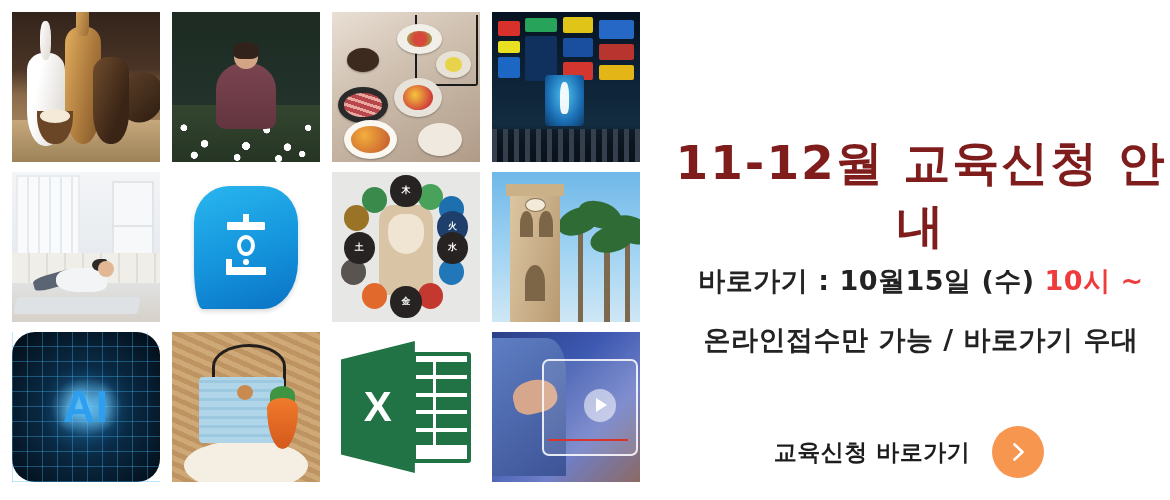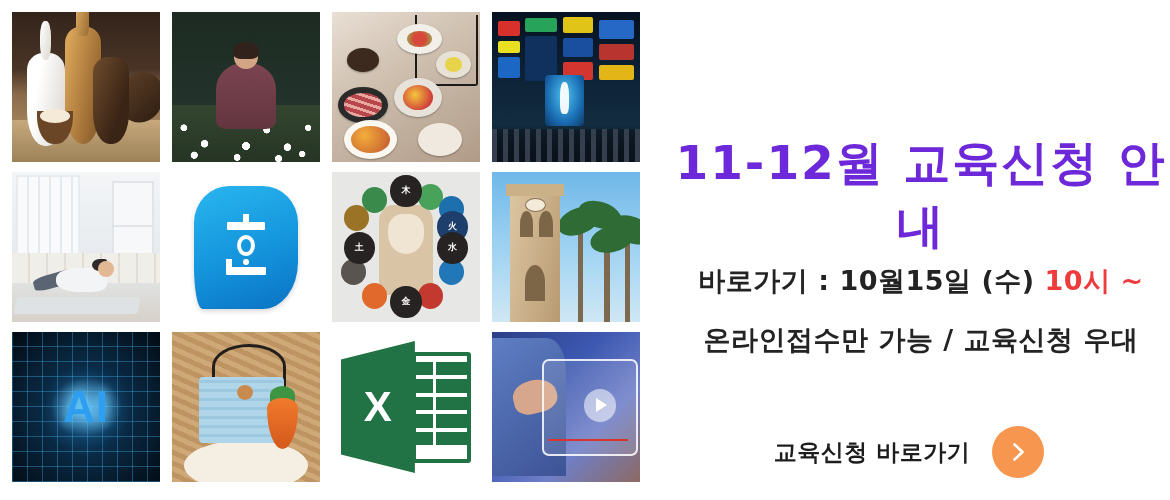--- a/index.html
+++ b/index.html
@@ -190,21 +190,21 @@
   .t-tower .tr1{left:58%;height:70%;}
   .t-tower .tr2{left:76%;height:58%;}
   .t-tower .tr3{left:90%;height:64%;}
   .t-tower .frond{position:absolute;width:30%;height:17%;background:#2f6b34;border-radius:50%;}
   .t-tower .f1{left:44%;top:24%;transform:rotate(-22deg);}
   .t-tower .f2{left:58%;top:20%;transform:rotate(18deg);}
   .t-tower .f3{left:66%;top:36%;transform:rotate(-15deg);}
   .t-tower .f4{left:80%;top:30%;transform:rotate(22deg);}
 
   
-  .t-ai .art{background:radial-gradient(ellipse at 50% 52%,#1d5f8e 0%,#0a2a44 42%,#020a12 100%);}
+  .t-ai .art{background:radial-gradient(ellipse at 50% 52%,#1d5f8e 0%,#0a2a44 42%,#020a12 100%);border-radius:23px;}
   .t-ai .grid{position:absolute;inset:0;
      background:
        repeating-linear-gradient(0deg,rgba(70,190,255,.34) 0 1px,transparent 1px 15px),
        repeating-linear-gradient(90deg,rgba(70,190,255,.34) 0 1px,transparent 1px 15px);}
   .t-ai .glow{position:absolute;left:26%;top:30%;width:48%;height:40%;
      background:radial-gradient(ellipse,rgba(140,220,255,.75),transparent 70%);}
   .t-ai .txt{position:absolute;inset:0;display:flex;align-items:center;justify-content:center;
      color:#2e9ff0;font-size:44px;font-weight:bold;letter-spacing:1px;
      font-family:"Liberation Sans",sans-serif;
      text-shadow:0 0 12px rgba(110,210,255,.95),0 0 26px rgba(60,160,255,.7);}
@@ -261,21 +261,21 @@
   
   .panel{position:absolute;left:672px;top:0;width:498px;height:500px;text-align:center;}
 
   .title1{
     position:absolute;left:0;top:64px;width:100%;
     font-size:40px;font-weight:bold;color:#28335a;letter-spacing:2px;
     font-family:"DejaVu Sans",sans-serif;
   }
   .title2{
     position:absolute;left:0;top:132px;width:100%;
-    font-size:47px;font-weight:bold;color:#6d28d9;letter-spacing:2px;
+    font-size:47px;font-weight:bold;color:#7f1d1d;letter-spacing:2px;
     font-family:"DejaVu Sans",sans-serif;
   }
 
   .sub1{
     position:absolute;left:0;top:263px;width:100%;
     font-size:27px;font-weight:bold;color:#232323;letter-spacing:.5px;
     font-family:"DejaVu Sans",sans-serif;
   }
   .sub1 .hot{color:#ee3b3b;}
   .sub2{
@@ -466,21 +466,21 @@
 
   <div class="panel">
 
 
     <div class="title2">11-12월 교육신청 안내</div>
 
     <div class="sub1">
       <span>바로가기 : 10월15일 (수) </span><span class="hot">10시 ~</span>
     </div>
 
-    <div class="sub2">온라인접수만 가능 / 교육신청 우대</div>
+    <div class="sub2">온라인접수만 가능 / 바로가기 우대</div>
 
     <div class="cta">
       <span class="cta-label">교육신청 바로가기</span>
       <span class="cta-circle">
         <svg width="24" height="24" viewBox="0 0 24 24">
           <path d="M8.5 4.5 L16.5 12 L8.5 19.5" fill="none" stroke="#ffffff" stroke-width="2.6" stroke-linecap="round" stroke-linejoin="round"></path>
         </svg>
       </span>
     </div>
 

